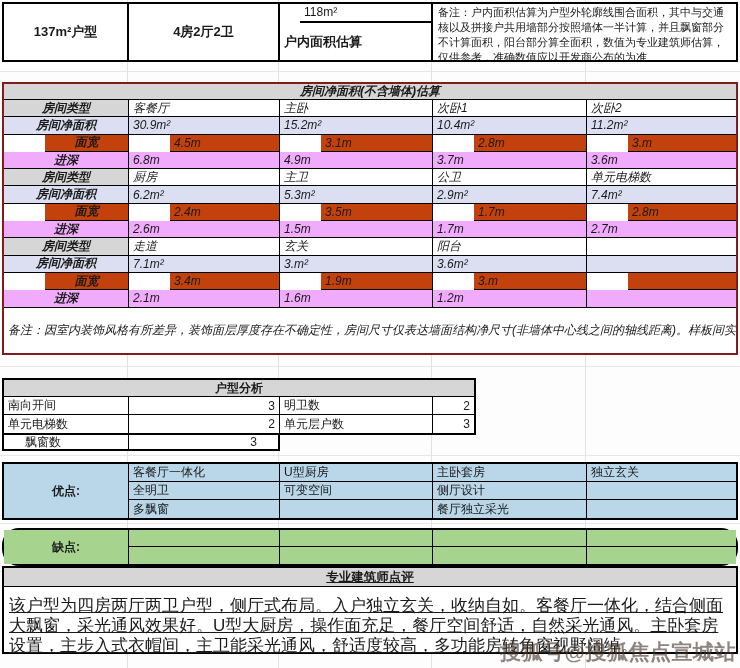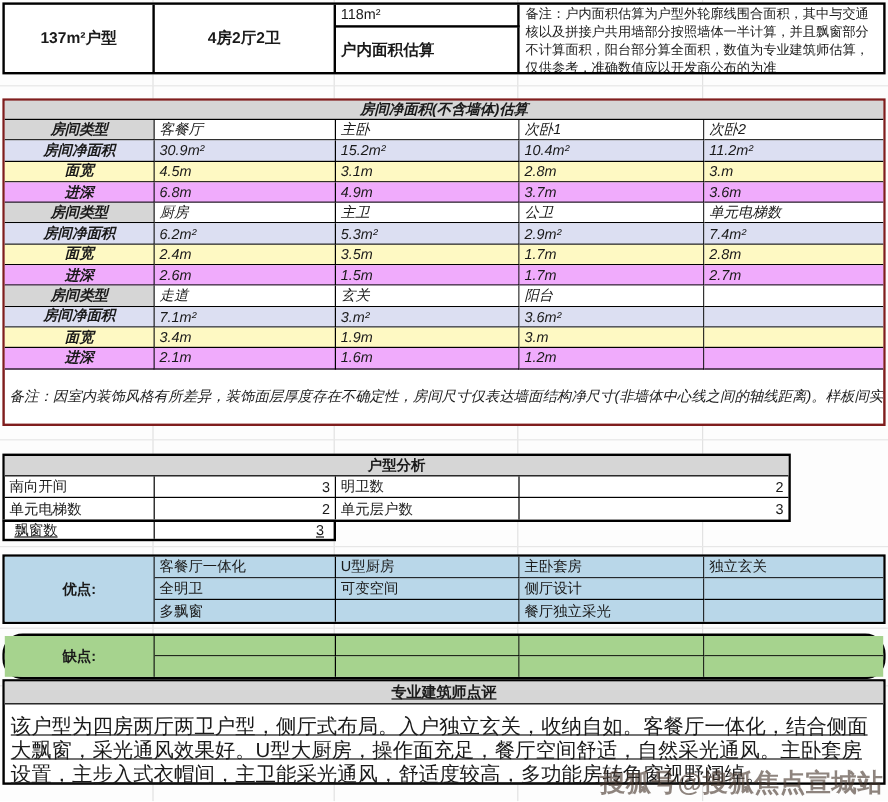--- a/index.html
+++ b/index.html
@@ -12,54 +12,54 @@
   
   .topblk{position:absolute;left:2px;top:2px;width:736px;height:60px;box-sizing:border-box;
     border:2px solid #000;display:grid;grid-template-columns:125px 151px 153px 1fr;
     grid-template-rows:19px 1fr;background:#fff;}
   .topblk>div{box-sizing:border-box;overflow:hidden;}
   .tb-a{grid-column:1;grid-row:1/3;border-right:2px solid #000;display:flex;align-items:center;
     justify-content:center;font-weight:bold;font-size:13px;}
   .tb-b{grid-column:2;grid-row:1/3;border-right:2px solid #000;display:flex;align-items:center;
     justify-content:center;font-weight:bold;font-size:13px;}
   .tb-c1{grid-column:3;grid-row:1;border-right:2px solid #000;border-bottom:2px solid #000;
-    font-size:12px;padding:1px 4px;}
+    font-size:12px;padding:1px 4px;margin-left:20px;}
   .tb-c2{grid-column:3;grid-row:2;border-right:2px solid #000;display:flex;align-items:center;
     font-weight:bold;font-size:13px;padding:0 4px;}
   .tb-d{grid-column:4;grid-row:1/3;font-size:11px;line-height:15px;padding:1px 5px;}
 
   
   .room-grid{position:absolute;left:2px;top:82px;width:736px;box-sizing:border-box;
     border:2px solid #7f1d1d;display:grid;background:#fff;
     grid-template-columns:125px 151px 153px 154px 1fr;
     grid-template-rows:16px repeat(12,17.3px) 45px;font-style:italic;}
   .room-grid>div{box-sizing:border-box;border-right:1px solid #000;border-bottom:1px solid #000;
     font-size:12px;display:flex;align-items:center;padding:0 4px;overflow:hidden;white-space:nowrap;}
   .rt-title{grid-column:1/-1;justify-content:center;font-weight:bold;background:#d6d6d6;
     border-right:none !important;font-size:12.5px;}
   .rt-note{grid-column:1/-1;display:block;border-right:none !important;border-bottom:none !important;
     font-size:11.5px;line-height:15px;padding:2px 4px;white-space:normal;}
   .lab{font-weight:bold;justify-content:center;}
   .nr{border-right:none !important;}
   .gray{background:#d6d6d6;} .wht{background:#fff;}
-  .lav{background:#dcdff2;} .yel{background:#fef9c3;} .pink{background:#f0abfc;}
-
-  
-  .an-box{position:absolute;left:2px;top:378px;width:657px;box-sizing:border-box;border:2px solid #000;
+  .lav{background:#dcdff2;} .yel{background:#c2410c;margin-left:41px;} .pink{background:#f0abfc;}
+
+  
+  .an-box{position:absolute;left:2px;top:378px;width:474px;box-sizing:border-box;border:2px solid #000;
     display:grid;grid-template-columns:125px 151px 153px 1fr;grid-template-rows:17px 18px 18px;background:#fff;}
   .an-box>div{box-sizing:border-box;font-size:12px;display:flex;align-items:center;padding:0 4px;overflow:hidden;}
   .an-title{grid-column:1/-1;justify-content:center;font-weight:bold;background:#d6d6d6;
     border-bottom:1px solid #000;font-size:12.5px;}
   .an-c{border-right:1px solid #000;border-bottom:1px solid #000;}
   .an-c.lastrow{border-bottom:none;}
   .an-c.lastcol{border-right:none;}
   .num{justify-content:flex-end;}
   .an-box2{position:absolute;left:2px;top:433px;width:278px;height:18px;box-sizing:border-box;
     border:2px solid #000;display:grid;grid-template-columns:125px 1fr;background:#fff;}
-  .an-box2>div{box-sizing:border-box;font-size:12px;display:flex;align-items:center;padding:0 8px;overflow:hidden;text-decoration:underline;}
+  .an-box2>div{box-sizing:border-box;font-size:12px;display:flex;align-items:center;padding:0 21px;overflow:hidden;}
   .an-box2 .l{border-right:1px solid #000;}
 
   
   .pc{position:absolute;left:2px;box-sizing:border-box;border:2px solid #000;display:grid;
     grid-template-columns:125px 151px 153px 154px 1fr;}
   .pc>div{box-sizing:border-box;border-right:1px solid #000;border-bottom:1px solid #000;
     font-size:12px;display:flex;align-items:center;padding:0 4px;overflow:hidden;white-space:nowrap;}
   .pros{top:462px;width:736px;grid-template-rows:repeat(3,18px);}
   .pros>div{background:#b9d7e9;}
   .cons{top:528px;width:736px;grid-template-rows:repeat(2,17px);border-radius:17px;}

